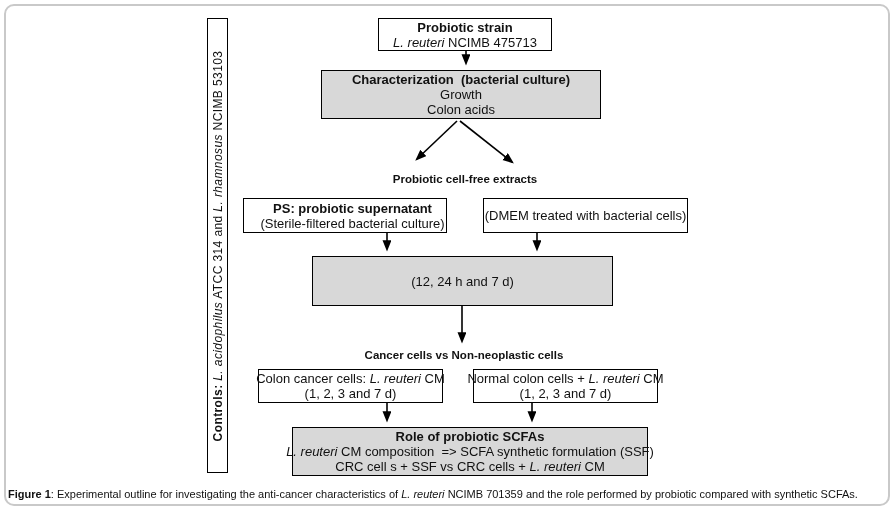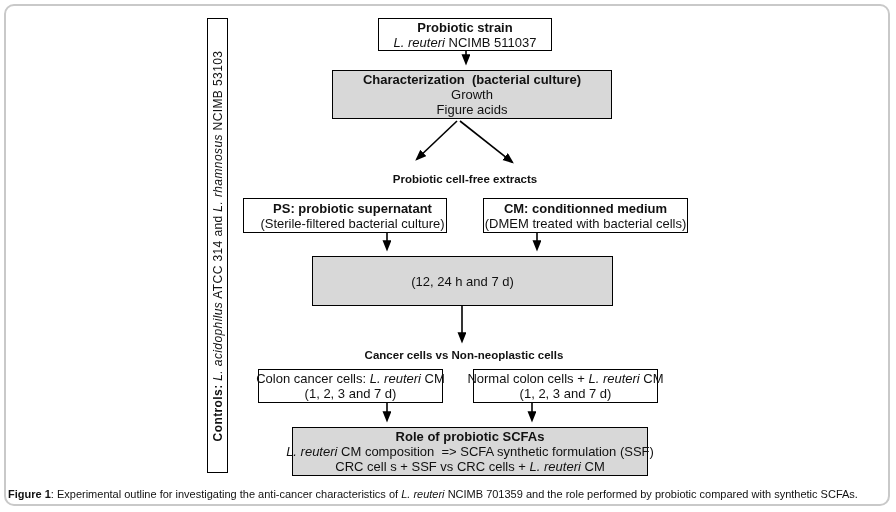--- a/index.html
+++ b/index.html
@@ -39,38 +39,37 @@
   <line x1="387" y1="403" x2="387" y2="420" stroke="#000" stroke-width="1.6" marker-end="url(#ah)"></line>
   <line x1="532" y1="403" x2="532" y2="420" stroke="#000" stroke-width="1.6" marker-end="url(#ah)"></line>
 </svg>
 
 <div class="vbox">
   <div class="vtext"><span class="b">Controls: </span><span class="i">L. acidophilus</span><span> ATCC 314 and </span><span class="i">L. rhamnosus</span><span> NCIMB 53103</span></div>
 </div>
 
 <div class="fbox" style="left:378px;top:18px;width:174px;height:33px;">
   <div class="line b">Probiotic strain</div>
-  <div class="line"><span class="i">L. reuteri</span><span> NCIMB 511037</span></div>
+  <div class="line"><span class="i">L. reuteri</span><span> NCIMB 475713</span></div>
 </div>
 
-<div class="fbox gray" style="left:321px;top:70px;width:280px;height:49px;margin-left:11px;">
+<div class="fbox gray" style="left:321px;top:70px;width:280px;height:49px;">
   <div class="line b">Characterization  (bacterial culture)</div>
   <div class="line">Growth</div>
-  <div class="line">Figure acids</div>
+  <div class="line">Colon acids</div>
 </div>
 
 <div class="flabel" style="left:340px;top:173px;width:250px;">Probiotic cell-free extracts</div>
 
 <div class="fbox" style="left:243px;top:198px;width:204px;height:35px;padding-left:15px;">
   <div class="line b">PS: probiotic supernatant</div>
   <div class="line">(Sterile-filtered bacterial culture)</div>
 </div>
 
 <div class="fbox" style="left:483px;top:198px;width:205px;height:35px;">
-  <div class="line b">CM: conditionned medium</div>
   <div class="line">(DMEM treated with bacterial cells)</div>
 </div>
 
 <div class="fbox gray" style="left:312px;top:256px;width:301px;height:50px;">
   <div class="line">(12, 24 h and 7 d)</div>
 </div>
 
 <div class="flabel" style="left:314px;top:349px;width:300px;">Cancer cells vs Non-neoplastic cells</div>
 
 <div class="fbox" style="left:258px;top:369px;width:185px;height:34px;">

